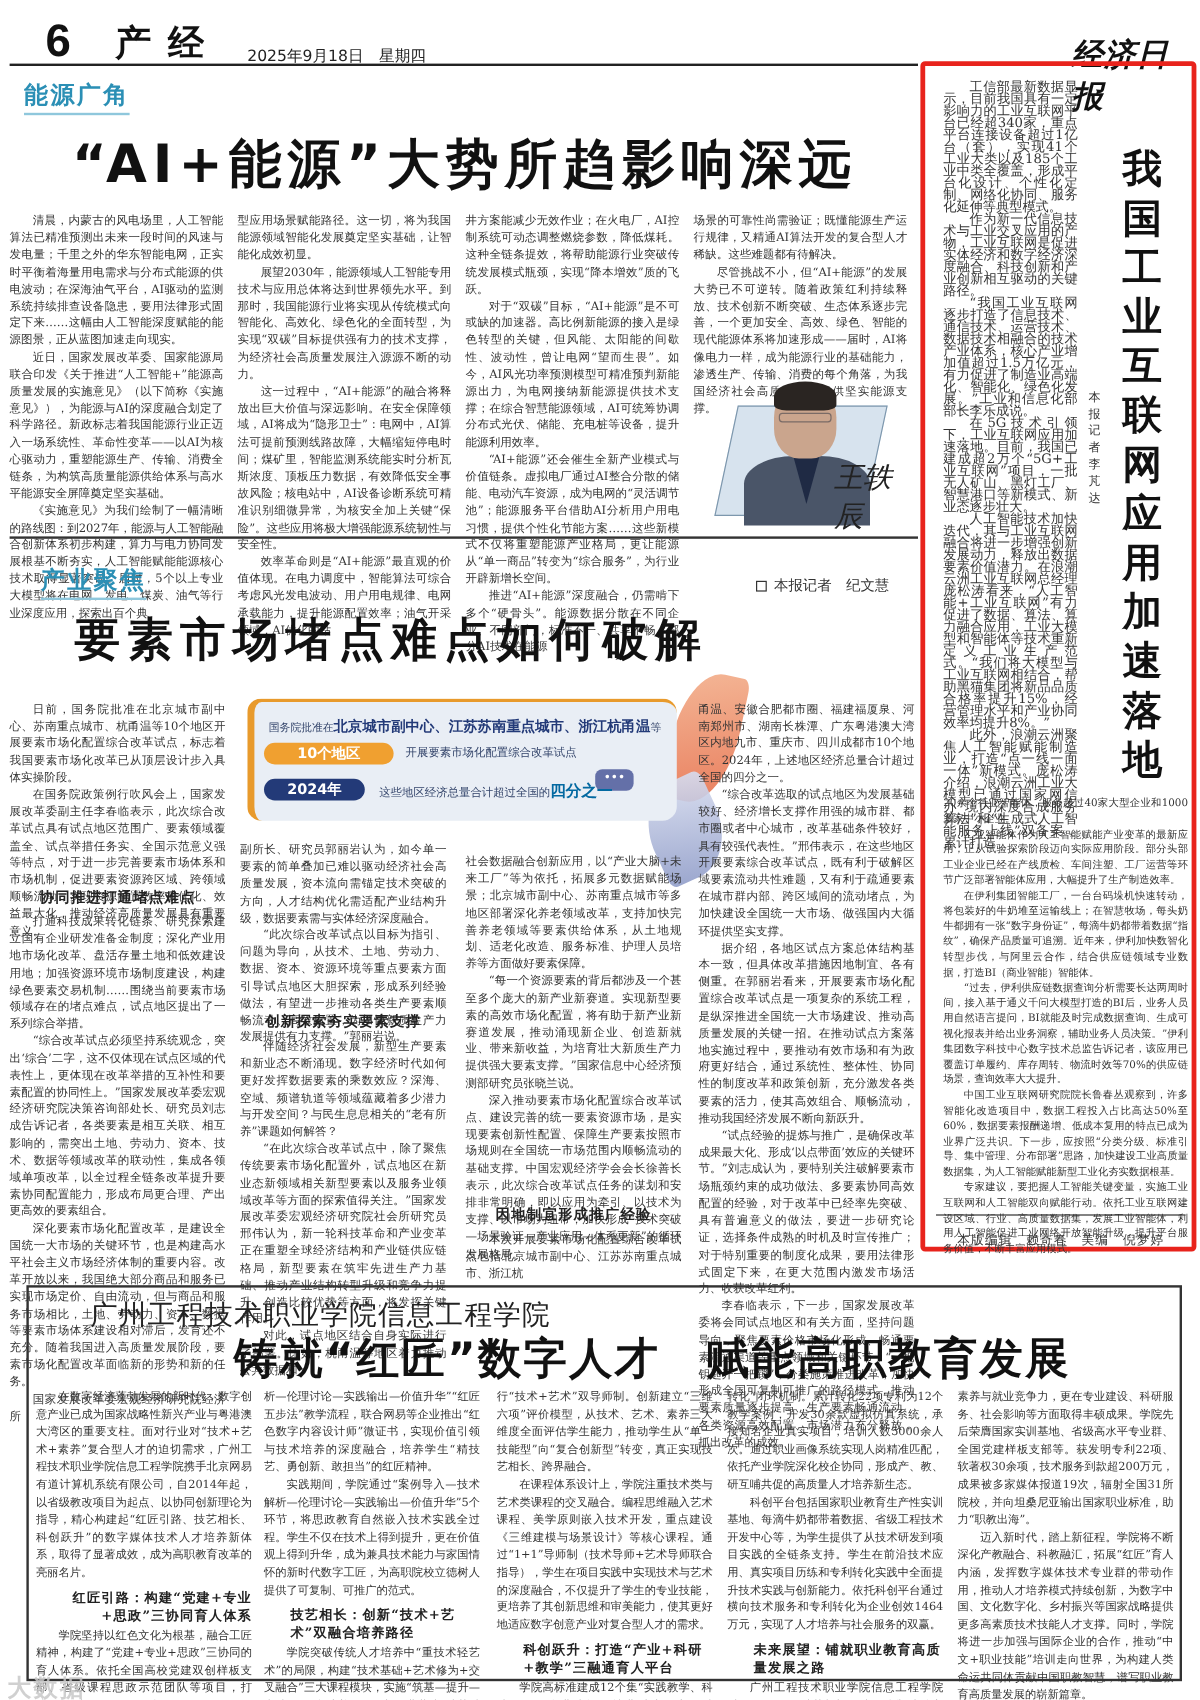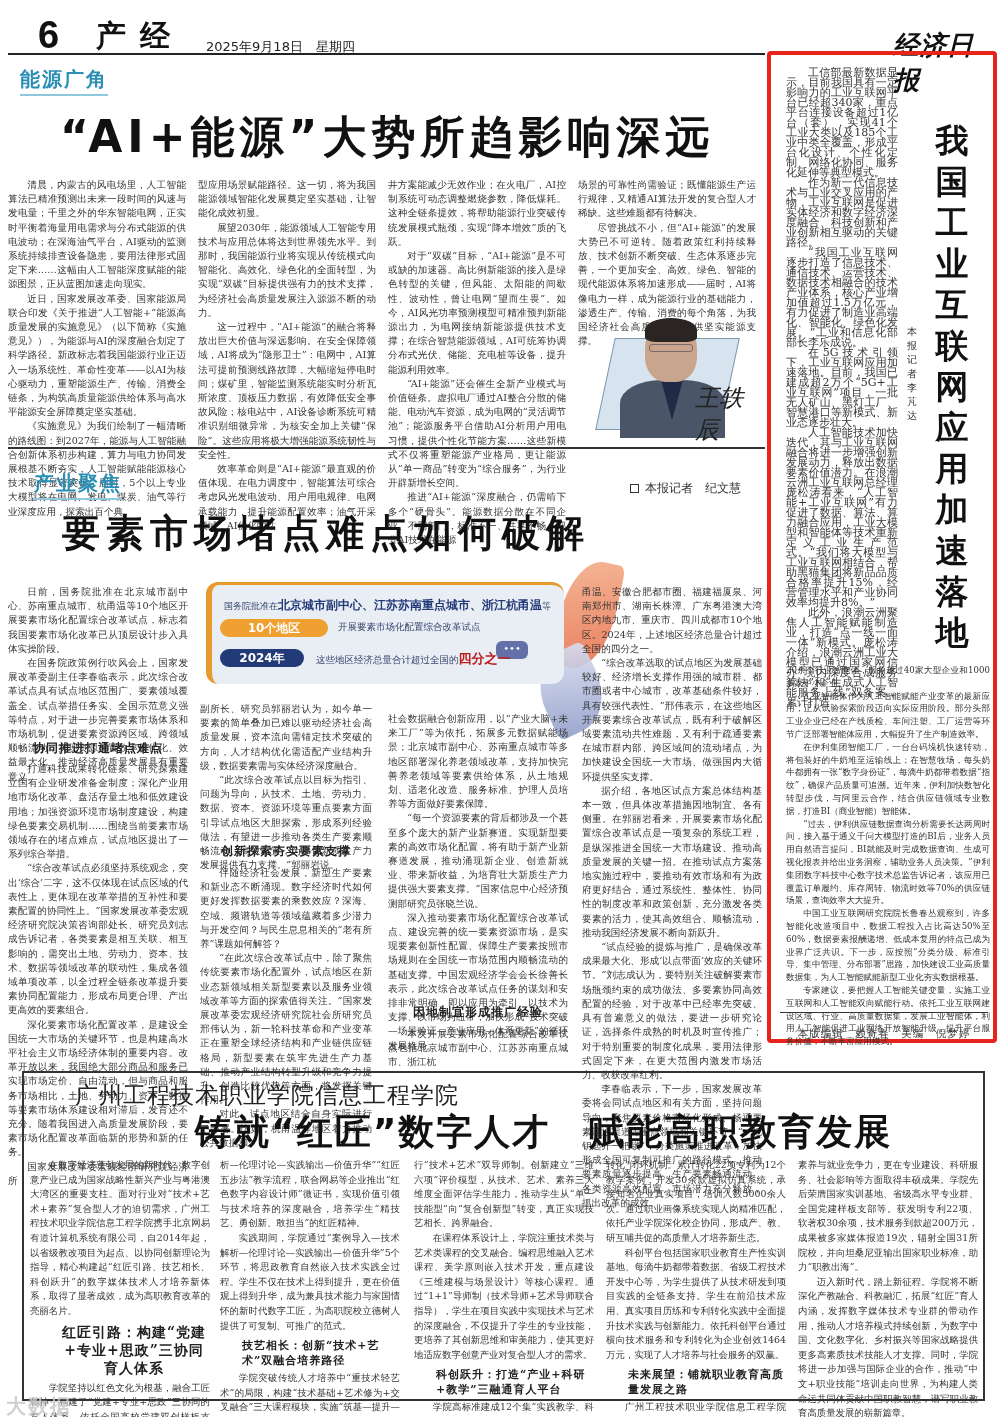--- a/index.html
+++ b/index.html
@@ -37,21 +37,21 @@
 
   .headline2 { position: absolute; left: 62px; top: 508px; width: 660px; font: bold 38px "DejaVu Serif", serif; color: #111; letter-spacing: 6px; }
 
   .infographic { position: absolute; left: 206px; top: 582px; width: 358px; height: 102px; background: #e9eef5; border-left: 6px solid #e89a2c; border-top: 3px solid #e89a2c; border-radius: 12px; }
   .infographic .line1 { position: absolute; left: 12px; top: 12px; font-size: 9px; color: #34456b; font-family: "DejaVu Sans", sans-serif; white-space: nowrap; }
   .infographic .line1 b { font-size: 12px; color: #233a78; }
   .pill { position: absolute; height: 18px; border-radius: 9px; font: bold 12px "DejaVu Sans", sans-serif; color: #fff; text-align: center; line-height: 18px; }
   .pill-orange { background: #f0a030; }
   .pill-navy { background: #233a78; }
   .infographic .txt { position: absolute; font-size: 9.5px; color: #34456b; font-family: "DejaVu Sans", sans-serif; white-space: nowrap; }
-  .infographic .txt b { font-size: 13px; color: #b91c1c; }
+  .infographic .txt b { font-size: 13px; color: #0369a1; }
   .chat-bubble { position: absolute; left: 284px; top: 56px; width: 32px; height: 18px; background: #6470a8; border-radius: 6px; color: #fff; font-size: 10px; text-align: center; line-height: 16px; }
   .leaf-orange { position: absolute; left: 560px; top: 560px; width: 55px; height: 110px; background: linear-gradient(160deg,#f3b08c,#e66e4a); border-radius: 60% 10% 60% 10%; transform: rotate(12deg); opacity: 0.9; }
   .leaf-blue { position: absolute; left: 540px; top: 650px; width: 62px; height: 82px; background: linear-gradient(200deg,#d9def0,#8f9cc8); border-radius: 60% 10% 60% 10%; transform: rotate(-25deg); opacity: 0.9; }
 
   .subhead { position: absolute; font: bold 12px "DejaVu Serif", serif; color: #222; text-align: center; letter-spacing: 1px; }
 
   .red-box { position: absolute; left: 767px; top: 51px; width: 230px; height: 992px; border: 4px solid #e8231c; border-radius: 4px; }
   .vert-title { position: absolute; left: 930px; top: 120px; width: 44px; font: bold 33px "DejaVu Sans", sans-serif; color: #111; line-height: 41px; text-align: center; }
   .vert-byline { position: absolute; left: 905px; top: 325px; width: 14px; font-size: 10px; line-height: 14px; color: #333; text-align: center; font-family: "DejaVu Serif", serif; }
   .editor-line { position: absolute; left: 780px; top: 1012px; width: 208px; border-top: 1px solid #333; padding-top: 14px; font-size: 10.5px; color: #333; text-align: center; letter-spacing: 1px; font-family: "DejaVu Serif", serif; }
@@ -195,21 +195,21 @@
   <p>专家建议，要把握人工智能关键变量，实施工业互联网和人工智能双向赋能行动。依托工业互联网建设区域、行业、高质量数据集，发展工业智能体，利用人工智能促进工业网络开放智能升级，提升平台服务价值，不断丰富应用模式。</p>
 </div>
 <div class="editor-line">本版编辑　赖奇春　美编　倪梦婷</div>
 
 <div class="ad-box"></div>
 <div class="ad-sub">广州工程技术职业学院信息工程学院</div>
 <div class="ad-title">铸就“红匠”数字人才　赋能高职教育发展</div>
 
 <div class="body-text ad-text" style="left:30px; top:1158px; width:180px;">
   <p>在数字经济蓬勃发展的新时代，数字创意产业已成为国家战略性新兴产业与粤港澳大湾区的重要支柱。面对行业对“技术+艺术+素养”复合型人才的迫切需求，广州工程技术职业学院信息工程学院携手北京网易有道计算机系统有限公司，自2014年起，以省级教改项目为起点、以协同创新理论为指导，精心构建起“红匠引路、技艺相长、科创跃升”的数字媒体技术人才培养新体系，取得了显著成效，成为高职教育改革的亮丽名片。</p>
-  <div class="subhead" style="position:static; text-align:center; padding:5px 0 3px 2em; text-indent:0; font-size:14px;">红匠引路：构建“党建+专业+思政”三协同育人体系</div>
+  <div class="subhead" style="position:static; text-align:right; padding:5px 0 3px 2em; text-indent:0; font-size:11px;">红匠引路：构建“党建+专业+思政”三协同育人体系</div>
   <p>学院坚持以红色文化为根基，融合工匠精神，构建了“党建+专业+思政”三协同的育人体系。依托全国高校党建双创样板支部、省级课程思政示范团队等项目，打造“红匠先锋”教师团队和“红匠课程群”，将红色文化深度融入专业教学。开发《红色党建VR体验馆》等18个数字作品案例库，创新“案例导入—技术解</p>
 </div>
 <div class="body-text ad-text" style="left:220px; top:1158px; width:180px;">
   <p class="noindent">析—伦理讨论—实践输出—价值升华”“红匠五步法”教学流程，联合网易等企业推出“红色数字内容设计师”微证书，实现价值引领与技术培养的深度融合，培养学生“精技艺、勇创新、敢担当”的红匠精神。</p>
   <p>实践期间，学院通过“案例导入—技术解析—伦理讨论—实践输出—价值升华”5个环节，将思政教育自然嵌入技术实践全过程。学生不仅在技术上得到提升，更在价值观上得到升华，成为兼具技术能力与家国情怀的新时代数字工匠，为高职院校立德树人提供了可复制、可推广的范式。</p>
   <div class="subhead" style="position:static; text-align:left; padding:5px 0 3px 2em; font-size:11px;">技艺相长：创新“技术+艺术”双融合培养路径</div>
   <p>学院突破传统人才培养中“重技术轻艺术”的局限，构建“技术基础+艺术修为+交叉融合”三大课程模块，实施“筑基—提升—突破”三阶段培养路径。与企业共建“技艺融合工作坊”，将12个真实项目转化为教学案例，推</p>
 </div>
 <div class="body-text ad-text" style="left:414px; top:1158px; width:180px;">
   <p class="noindent">行“技术+艺术”双导师制。创新建立“三维六项”评价模型，从技术、艺术、素养三大维度全面评估学生能力，推动学生从“单一技能型”向“复合创新型”转变，真正实现技艺相长、跨界融合。</p>

